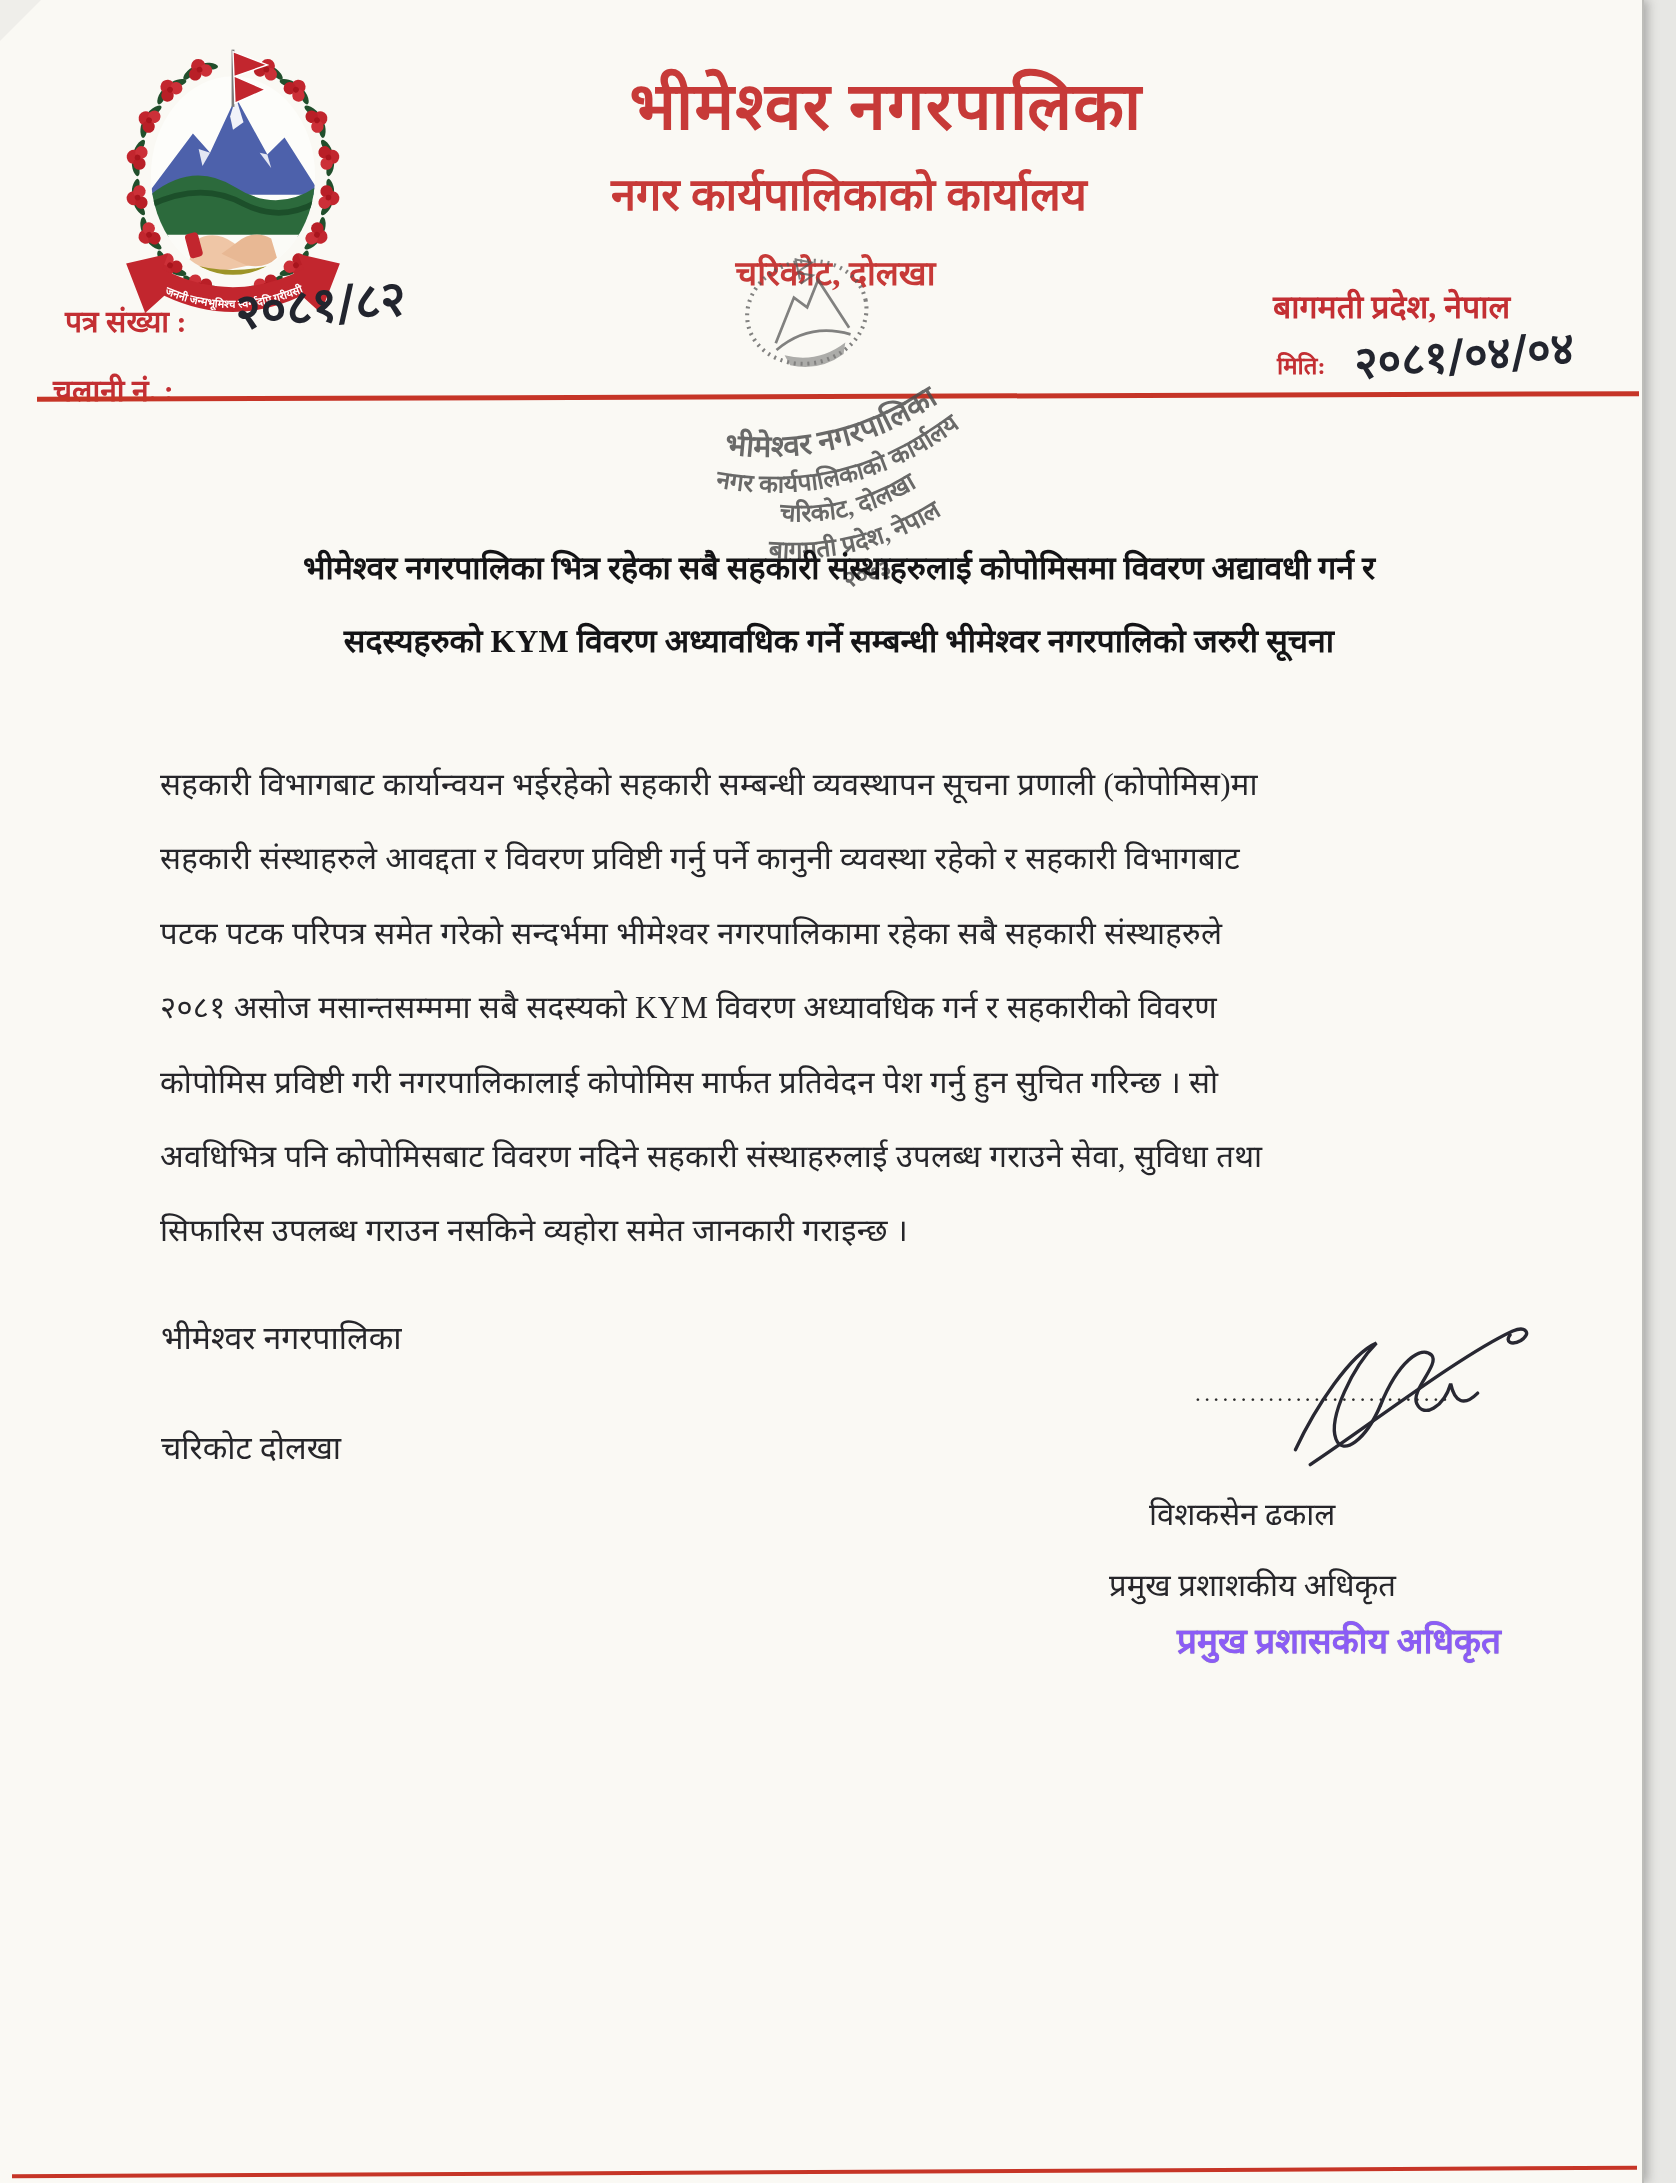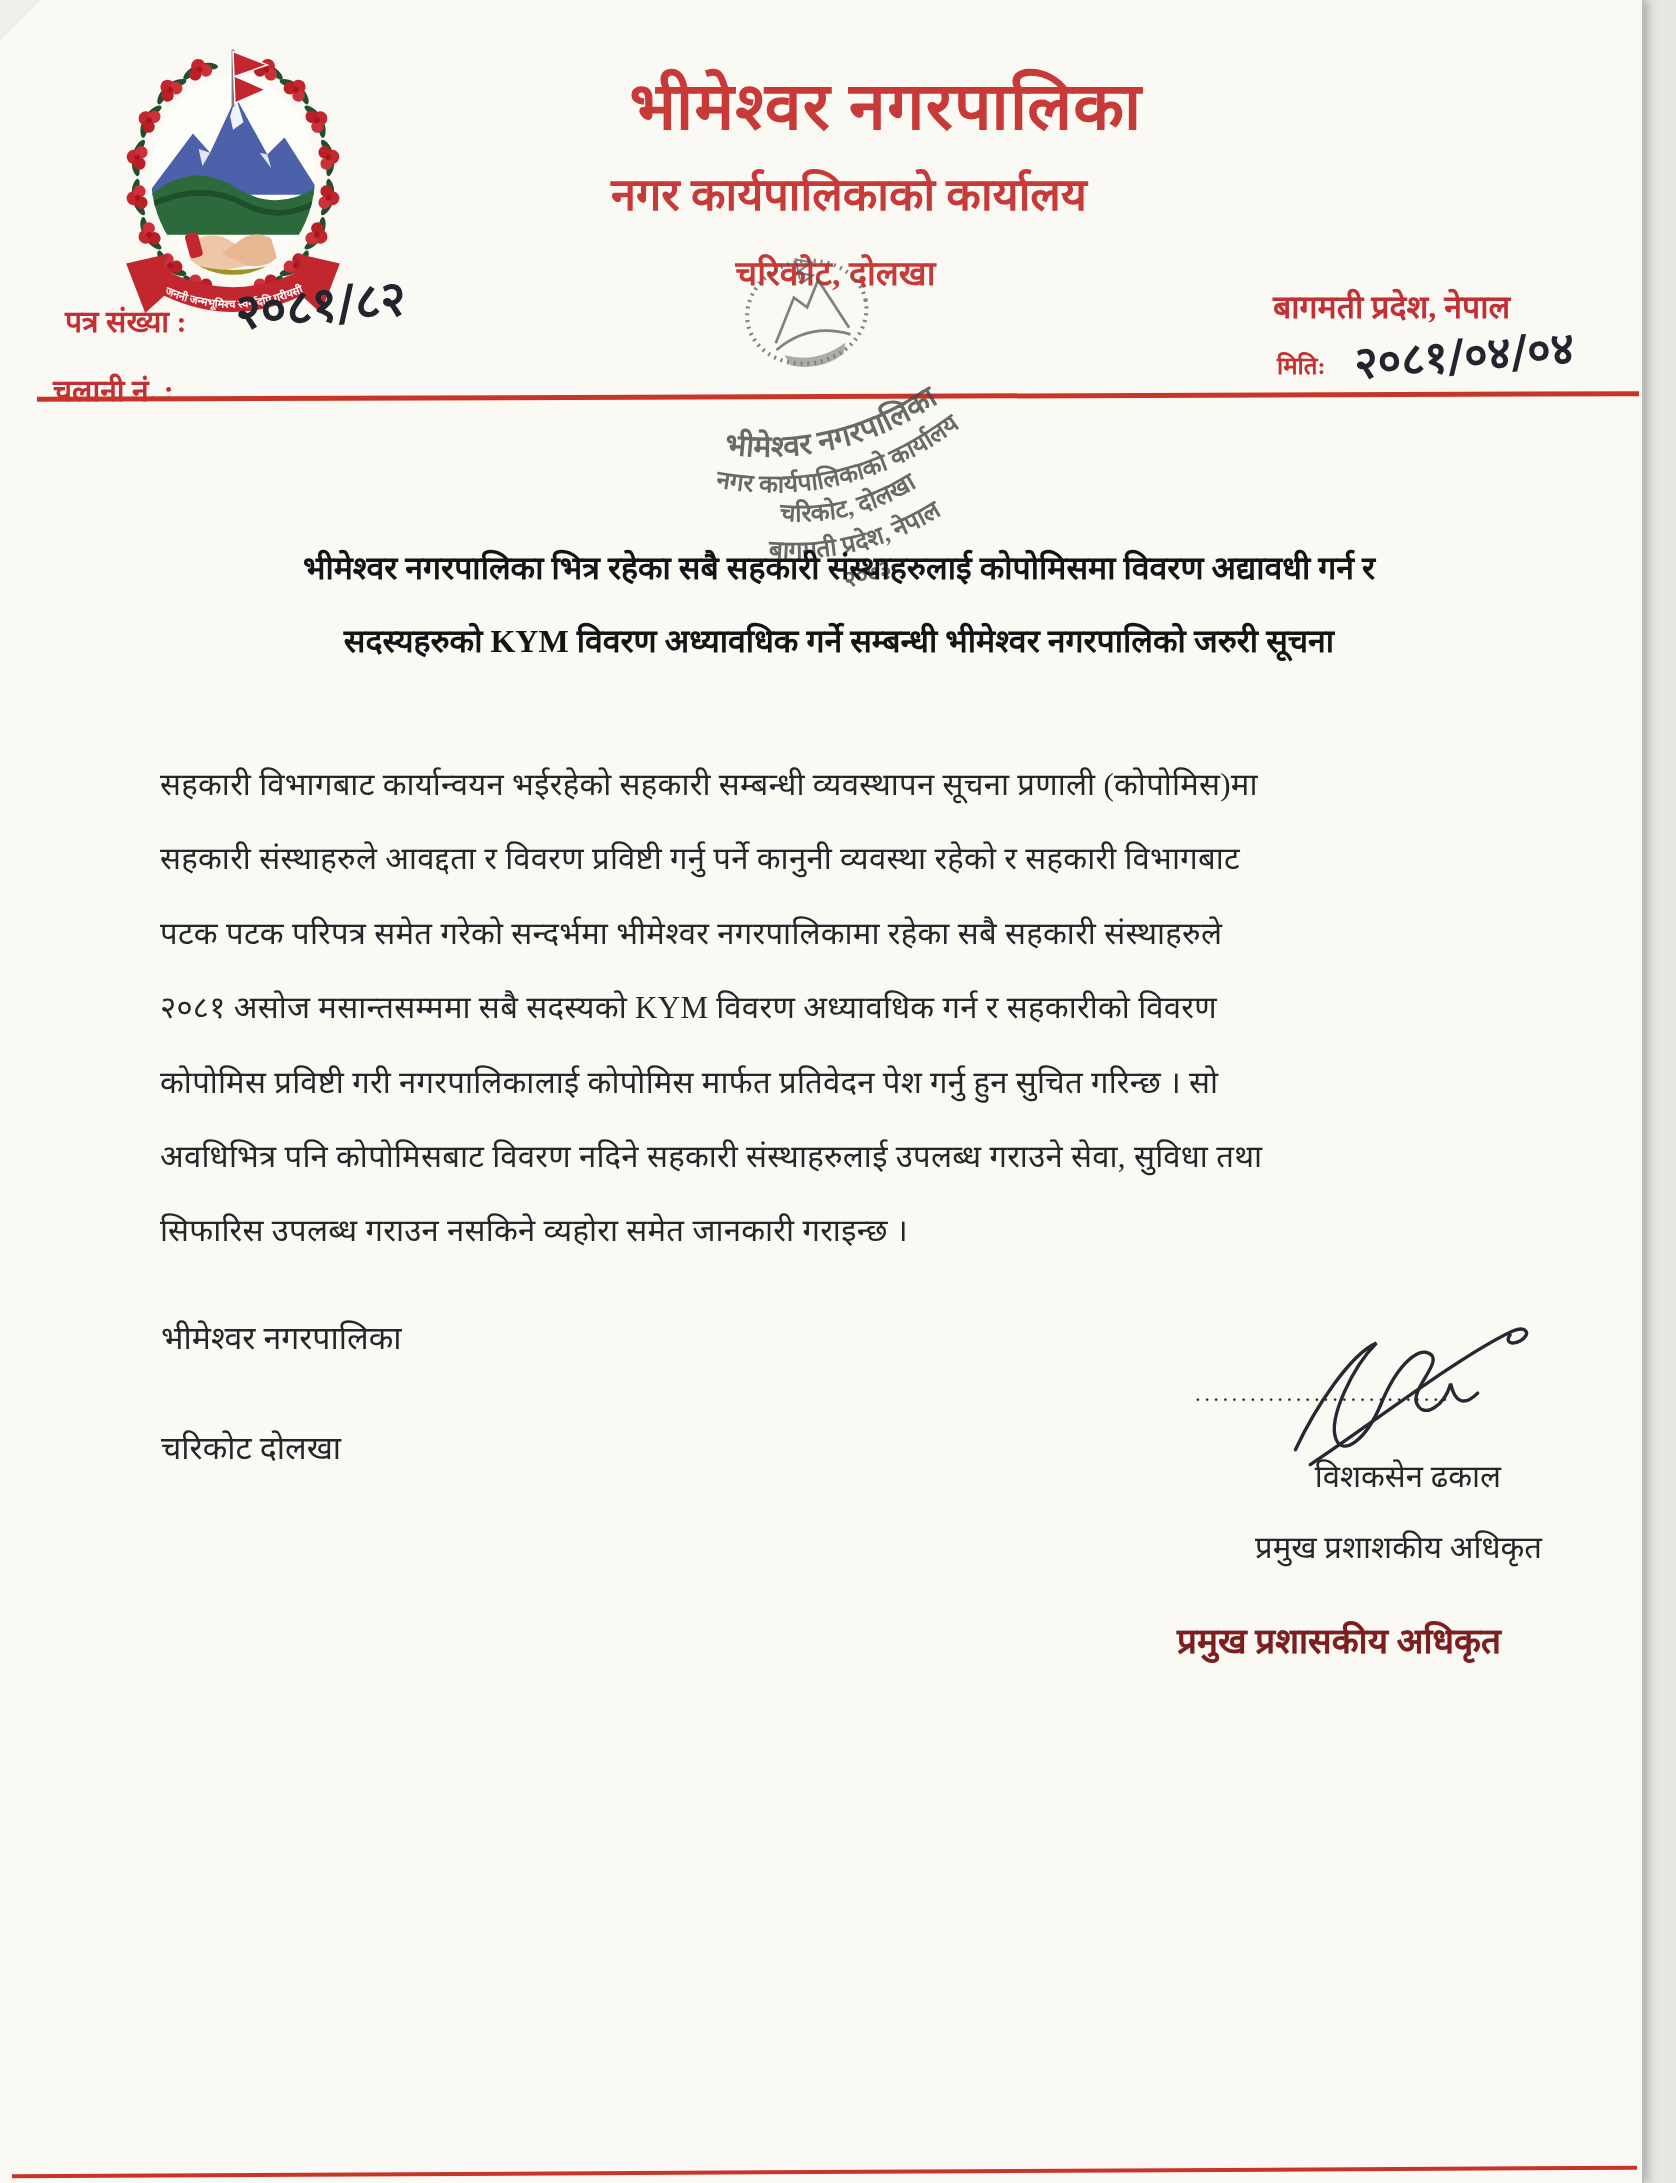--- a/index.html
+++ b/index.html
@@ -13,22 +13,22 @@
   .hdr1{font-size:66px;font-weight:700;letter-spacing:1.4px;text-align:center;}
   .hdr2{font-size:45px;font-weight:700;text-align:center;}
   .hdr3{font-size:34px;font-weight:700;text-align:center;}
   .metalabel{font-size:30px;font-weight:700;color:#c32f33;white-space:nowrap;}
   .hand{font-family:"DejaVu Sans",sans-serif;color:#22252e;font-weight:700;white-space:nowrap;}
   .rule{background:#c63527;height:4.7px;}
   .subject{font-size:32px;font-weight:700;color:#141416;text-align:center;white-space:nowrap;}
   .bodyline{font-size:31px;color:#26262a;white-space:nowrap;letter-spacing:0.3px;}
   .senderline{font-size:32px;color:#26262a;white-space:nowrap;}
   .dots{font-size:23px;letter-spacing:3.4px;color:#2b2b2b;white-space:nowrap;}
-  .sigblock{font-size:31px;color:#26262a;text-align:right;white-space:nowrap;}
-  .stamptitle{font-size:35px;font-weight:700;color:#7f1d1d;text-align:center;white-space:nowrap;
+  .sigblock{font-size:31px;color:#26262a;text-align:left;white-space:nowrap;margin-top:38px;}
+  .stamptitle{font-size:35px;font-weight:700;color:#8b5cf6;text-align:center;white-space:nowrap;
               text-shadow:0 0 0.7px rgba(60,68,76,.6);}
   .officialstamp{opacity:.82;transform:rotate(-12deg);}
   .corner-fold{position:absolute;left:0;top:0;width:0;height:0;
                border-top:41px solid #efeeea;border-right:41px solid transparent;}
 </style>
 </head>
 <body>
 
 <div class="stage">
   <div class="paper">

